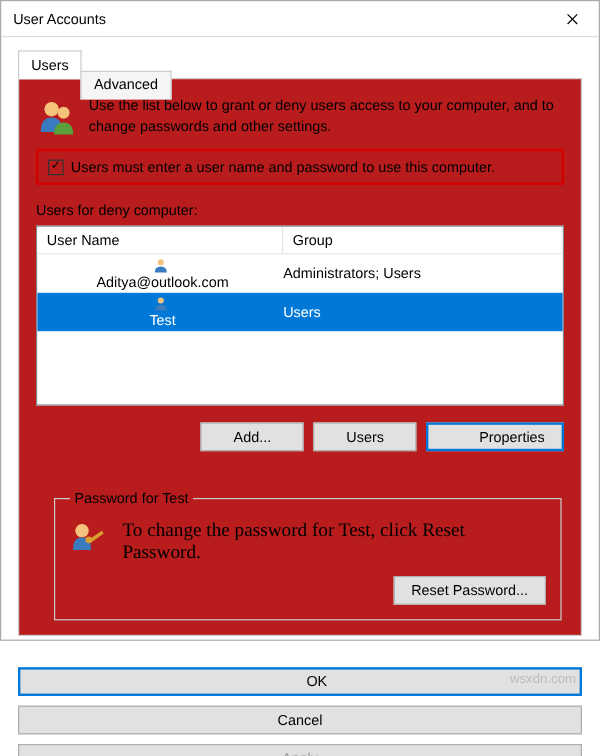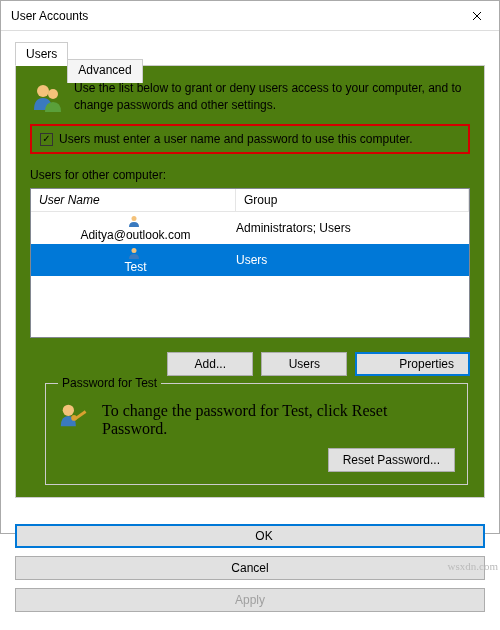--- a/index.html
+++ b/index.html
@@ -11,57 +11,57 @@
 .titlebar-title { font-size: 12px; color: #000; }
 .titlebar-close { width: 45px; height: 30px; display: flex; align-items: center; justify-content: center; }
 
 .content { flex: 1; padding: 10px 14px 14px 14px; display: flex; flex-direction: column; }
 
 .tabs { display: flex; border-bottom: 1px solid #ccc; }
 .tab { padding: 4px 10px; border: 1px solid #ccc; border-bottom: none; background: #fff; margin-right: -1px; font-size: 12px; position: relative; top: 1px; }
 .tab.active { background: #fff; border-bottom: 1px solid #fff; }
 .tab.inactive { background: #f5f5f5; top: 18px; padding-top: 3px; padding-bottom: 3px; }
 
-.tabpanel { border: 1px solid #ccc; border-top: none; flex: 1; padding: 14px 14px 12px 14px; background: #4d7c0f; display: flex; flex-direction: column; }
+.tabpanel { border: 1px solid #ccc; border-top: none; flex: 1; padding: 14px 14px 12px 14px; background: #b91c1c; display: flex; flex-direction: column; }
 
 .intro { display: flex; gap: 10px; margin-bottom: 10px; }
 .intro-icon { width: 34px; height: 34px; flex-shrink: 0; }
 .intro-text { font-size: 12px; line-height: 1.4; color: #000; }
 
 .checkbox-row { border: 2px solid #d40000; padding: 6px 8px; display: flex; align-items: center; gap: 6px; margin-bottom: 14px; }
 .checkbox-box { width: 13px; height: 13px; border: 1px solid #333; display: flex; align-items: center; justify-content: center; font-size: 10px; line-height: 1; }
 .checkbox-label { font-size: 12px; }
 
 .list-label { font-size: 12px; margin-bottom: 6px; }
 
 .list { border: 1px solid #828790; height: 150px; background: #fff; overflow: hidden; }
 .list-header { display: flex; background: #fff; border-bottom: 1px solid #e5e5e5; }
 .list-header-cell { padding: 4px 8px; font-size: 12px; border-right: 1px solid #e5e5e5; }
-.col-name { width: 205px; font-style: italic; }
+.col-name { width: 205px; }
 .col-group { flex: 1; }
 .list-row { display: flex; align-items: center; padding: 2px 4px; font-size: 12px; }
 .list-row.selected { background: #0078d7; color: #fff; }
 .user-icon { width: 14px; height: 14px; margin-right: 4px; flex-shrink: 0; }
 .cell-name { width: 201px; display: flex; align-items: center; flex-direction: column; }
 .cell-group { flex: 1; }
 
-.button-row { display: flex; justify-content: flex-end; gap: 8px; margin-top: 14px; margin-bottom: 0; }
+.button-row { display: flex; justify-content: flex-end; gap: 8px; margin-top: 14px; margin-bottom: 32px; }
 .btn { min-width: 86px; height: 24px; border: 1px solid #adadad; background: #e1e1e1; font-size: 12px; padding: 0 14px; cursor: pointer; }
 .btn.default { border: 2px solid #0078d7; padding-left: 42px; }
 .btn:disabled { color: #a0a0a0; }
 
 fieldset.pwgroup { border: 1px solid #ccc; padding: 10px 12px 12px 12px; margin-left: 15px; }
 fieldset.pwgroup legend { font-size: 12px; padding: 0 4px; }
 .pwrow { display: flex; gap: 12px; align-items: flex-start; }
 .pwtext { font-size: 16px; flex: 1; padding-top: 2px; font-family: Liberation Serif, serif; }
 .pwbtnrow { display: flex; justify-content: flex-end; margin-top: 10px; }
 
 .footer { display: flex; justify-content: flex-end; gap: 8px; padding: 12px 14px; flex-direction: column; }
 
-.watermark { position: fixed; right: 2px; bottom: 58px; color: #bbb; font-size: 11px; font-family: Liberation Serif, serif; }
+.watermark { position: fixed; right: 20px; bottom: 58px; color: #bbb; font-size: 11px; }
 </style>
 </head>
 <body>
 
 <div class="window">
 
   <div class="titlebar">
     <span class="titlebar-title">User Accounts</span>
     <div class="titlebar-close">
       <svg width="10" height="10" viewBox="0 0 10 10">
@@ -89,21 +89,21 @@
         <div class="intro-text">Use the list below to grant or deny users access to your computer, and to change passwords and other settings.</div>
       </div>
 
       <div class="checkbox-row">
         <div class="checkbox-box">
           <span>✓</span>
         </div>
         <span class="checkbox-label">Users must enter a user name and password to use this computer.</span>
       </div>
 
-      <div class="list-label">Users for other computer:</div>
+      <div class="list-label">Users for deny computer:</div>
 
       <div class="list">
         <div class="list-header">
           <div class="list-header-cell col-name">User Name</div>
           <div class="list-header-cell col-group">Group</div>
         </div>
 
         <div class="list-row">
           <div class="cell-name">
             <svg class="user-icon" viewBox="0 0 14 14">

